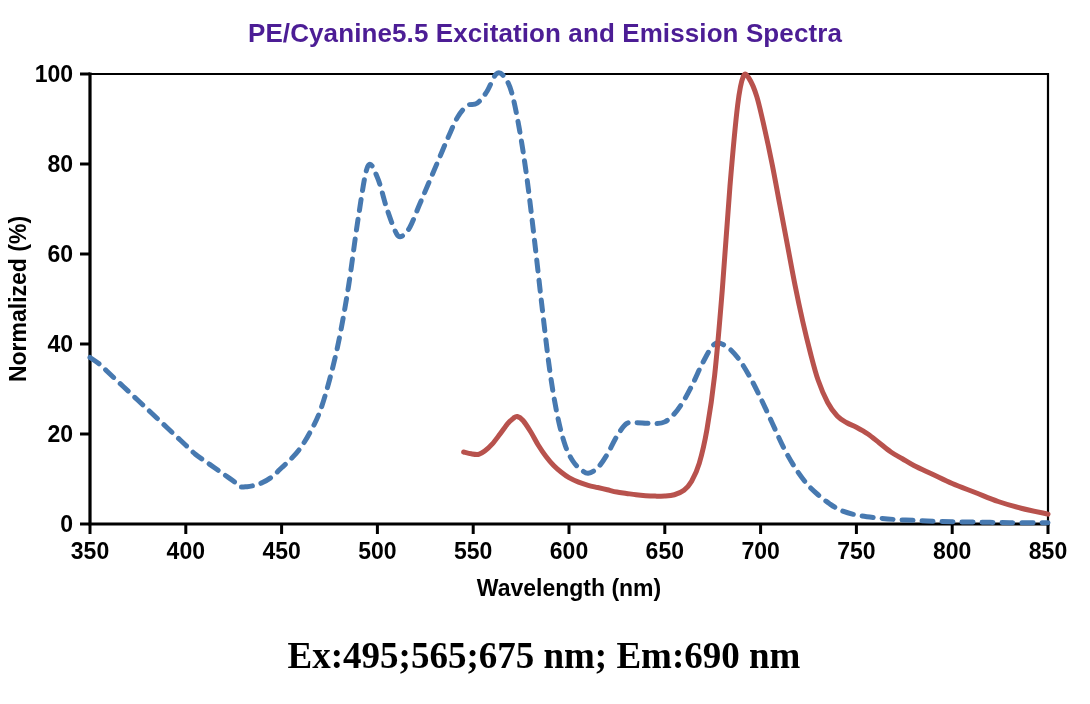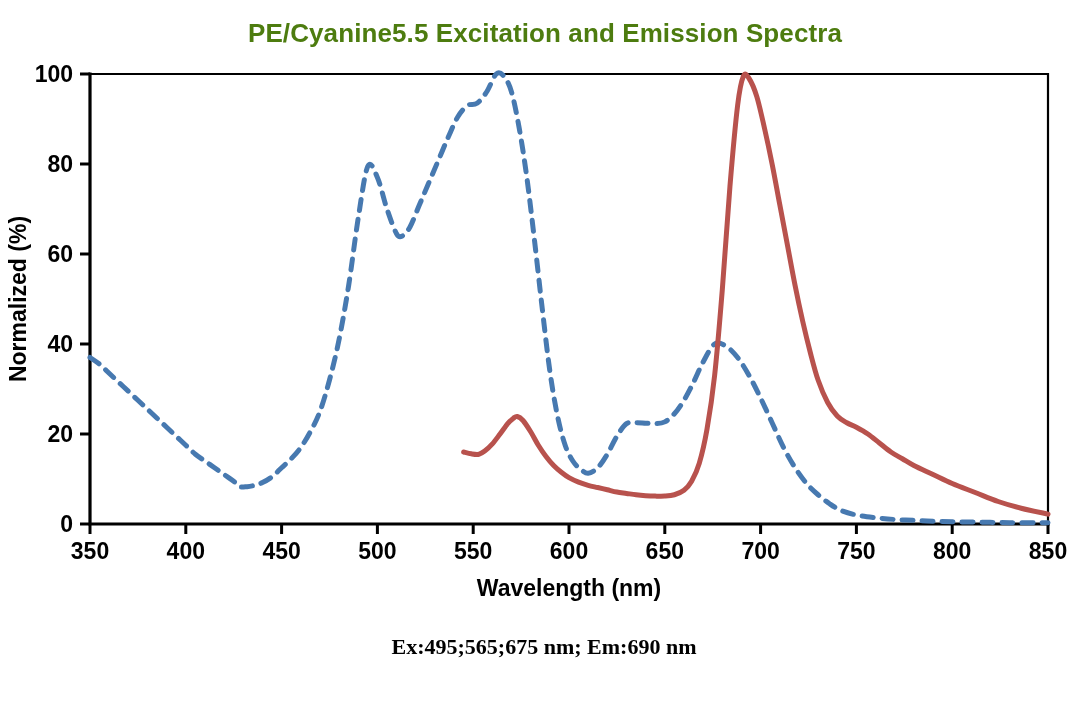--- a/index.html
+++ b/index.html
@@ -23,36 +23,36 @@
   #chart-title {
     position: absolute;
     left: 0;
     top: 18px;
     width: 1090px;
     text-align: center;
     font-family: "Liberation Sans", sans-serif;
     font-weight: bold;
     font-size: 26px;
     letter-spacing: 0.1px;
-    color: #4d7c0f;
+    color: #4c1d95;
   }
   #plot-svg {
     position: absolute;
     left: 0;
     top: 0;
   }
   #caption {
     position: absolute;
     left: 0;
     top: 634px;
     width: 1088px;
     text-align: center;
     font-family: "Liberation Serif", serif;
     font-weight: bold;
-    font-size: 22px;
+    font-size: 37px;
     color: #000000;
   }
   .axis-line {
     stroke: #000000;
     stroke-width: 3.2;
     fill: none;
     stroke-linecap: square;
   }
   .frame-line {
     stroke: #000000;

